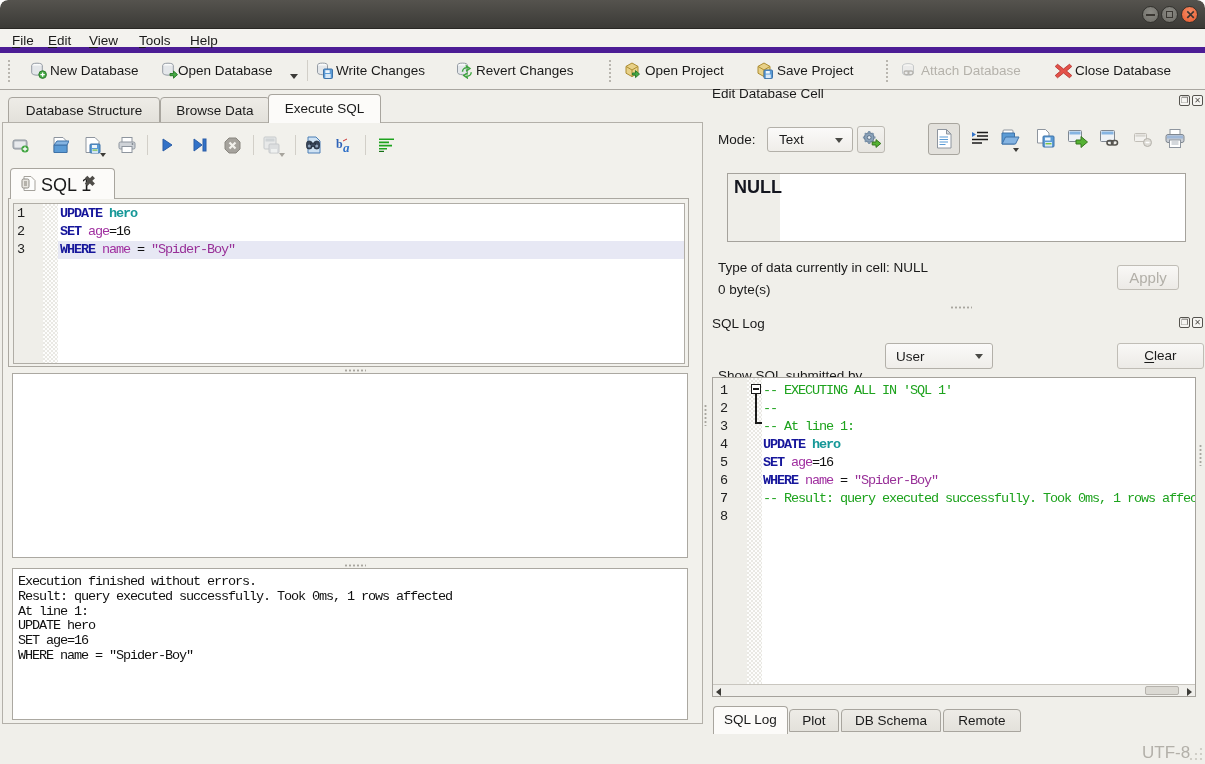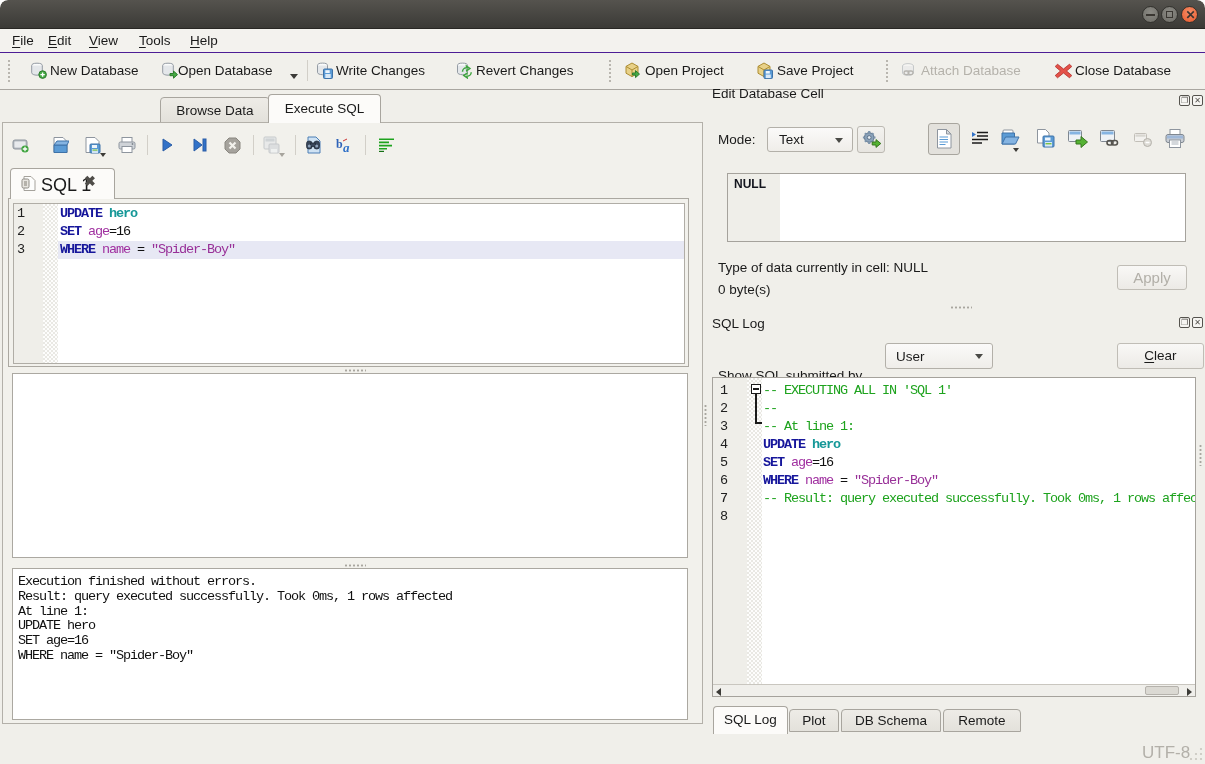--- a/index.html
+++ b/index.html
@@ -8,21 +8,21 @@
 .abs{position:absolute}
 .t135{font-size:13.5px;color:#1a1a1a}
 
 .titlebar{position:absolute;left:0;top:0;width:1205px;height:29px;background:linear-gradient(#55534e,#403f3b 80%,#3b3a36);border-bottom:1px solid #282724;border-radius:8px 8px 0 0}
 .title{position:absolute;top:7px;width:100%;text-align:center;color:#fff;font-weight:bold;font-size:14px;letter-spacing:0.5px}
 .wbtn{position:absolute;top:6px;width:17px;height:17px;border-radius:50%;border:1px solid #33322e}
 .wbtn.mn,.wbtn.mx{background:radial-gradient(circle at 50% 35%,#8b8a84,#6e6d67)}
 .wbtn.cl{background:radial-gradient(circle at 50% 35%,#f58e68,#e9592c)}
 .wbtn span{position:absolute;color:#3a3430;font-weight:bold}
 
-.menubar{position:absolute;left:0;top:29px;width:1205px;height:24px;background:#f3f2ee;border-bottom:1px solid #4c1d95}
+.menubar{position:absolute;left:0;top:29px;width:1205px;height:24px;background:#f3f2ee;border-bottom:6px solid #4c1d95}
 .menubar i{position:absolute;top:4px;font-style:normal;font-size:13.5px;color:#1a1a1a}
 .menubar i u{text-decoration:underline;text-underline-offset:2px}
 
 .toolbar{position:absolute;left:0;top:53px;width:1205px;height:37px;background:#f1f0eb;border-bottom:1px solid #a9a6a0}
 .tbi{position:absolute;top:9px;height:17px;display:flex;align-items:center}
 .tblabel{position:absolute;top:10px;font-size:13.5px;color:#1a1a1a}
 .handle{position:absolute;width:4px;background-image:radial-gradient(circle,#b9b6af 1px,transparent 1.2px);background-size:4px 4px}
 .tsep{position:absolute;top:7px;width:1px;height:21px;background:#d2cfc8}
 
 .tab{position:absolute;background:linear-gradient(#eeece7,#e3e1db);border:1px solid #a8a59e;border-radius:4px 4px 0 0;font-size:13.5px;color:#1a1a1a;text-align:center}
@@ -137,20 +137,21 @@
       </div>
     <div class="tblabel" style="left:921px;color:#b5b2ab">Attach Database</div>
     <div class="tbi" style="left:1055px" id="ic-closedb">
         <svg width="17" height="16" viewBox="0 0 17 16">
           <path d="M2.5 1.2L8.5 6l6-4.8 2.3 2.3L11.5 8l5.3 4.5-2.3 2.3-6-4.8-6 4.8L.2 12.5 5.5 8 .2 3.5z" fill="#e45249" stroke="#b02c28" stroke-width="0.8"></path>
         </svg>
       </div>
     <div class="tblabel" style="left:1075px">Close Database</div>
   </div>
 
+  <div class="tab" style="left:8px;top:97px;width:152px;height:26px;line-height:25px">Database Structure</div>
   <div class="tab" style="left:160px;top:97px;width:110px;height:26px;line-height:25px">Browse Data</div>
   <div class="tab active" style="left:268px;top:94px;width:113px;height:29px;line-height:27px;border-bottom:none">Execute SQL</div>
   <div class="pane"></div>
 
   <div class="icon" style="left:12px;top:138px"><svg width="18" height="15" viewBox="0 0 18 15">
         <rect x="1" y="2" width="14" height="9" rx="2" fill="#b9bec4" stroke="#8e959e"></rect>
         <rect x="2.5" y="3.5" width="11" height="6" rx="1" fill="#e8eaed"></rect>
         <circle cx="13" cy="11" r="3.6" fill="#3fa43f"></circle>
         <path d="M13 8.8v4.4M10.8 11h4.4" stroke="#fff" stroke-width="1.3"></path>
       </svg></div>
@@ -319,25 +320,25 @@
   <div class="icon" id="ic-print2" style="left:1165px;top:129px"><svg width="20" height="19" viewBox="0 0 20 19">
         <rect x="5" y="0.5" width="10" height="6" fill="#fff" stroke="#8e959e"></rect>
         <rect x="1" y="5.5" width="18" height="8" rx="2" fill="#c8cdd4" stroke="#7f8790"></rect>
         <rect x="2" y="6.5" width="16" height="3" fill="#9fb8d8"></rect>
         <rect x="4.5" y="11" width="11" height="7.5" fill="#fff" stroke="#8e959e"></rect>
         <path d="M6.5 13h7M6.5 15h7" stroke="#aab1b9" stroke-width="1"></path>
       </svg></div>
 
   <div class="abs" style="left:727px;top:173px;width:459px;height:69px;border:1px solid #a5a29c;background:#fff">
     <div class="abs" style="left:0;top:0;width:52px;height:100%;background:#efeee9"></div>
-    <div class="abs" style="left:6px;top:3px;font-size:12px;font-weight:bold;color:#13151e">NULL</div>
+    <div class="abs" style="left:6px;top:3px;font-size:18px;font-weight:bold;color:#13151e">NULL</div>
   </div>
   <div class="abs t135" style="left:718px;top:260px">Type of data currently in cell: NULL</div>
   <div class="abs t135" style="left:718px;top:282px">0 byte(s)</div>
-  <div class="btn" style="left:1117px;top:265px;width:70px;height:25px;color:#b2afa8;font-size:15px;line-height:23px">Apply</div>
+  <div class="btn" style="left:1117px;top:265px;width:62px;height:25px;color:#b2afa8;font-size:15px;line-height:23px">Apply</div>
   <div class="dots-h" style="left:950px;top:306px"></div>
 
   <div class="abs t135" style="left:712px;top:316px">SQL Log</div>
   <div class="dockbtn" style="left:1179px;top:317px">❐</div>
   <div class="dockbtn" style="left:1192px;top:317px">✕</div>
   <div class="abs t135" style="left:718px;top:368px">Show S<u style="text-underline-offset:2px">Q</u>L submitted by</div>
   <div class="combo" style="left:885px;top:343px;width:108px;height:26px">
       <span style="position:absolute;left:10px;top:5px">User</span>
       <span class="arr"></span>
     </div>

